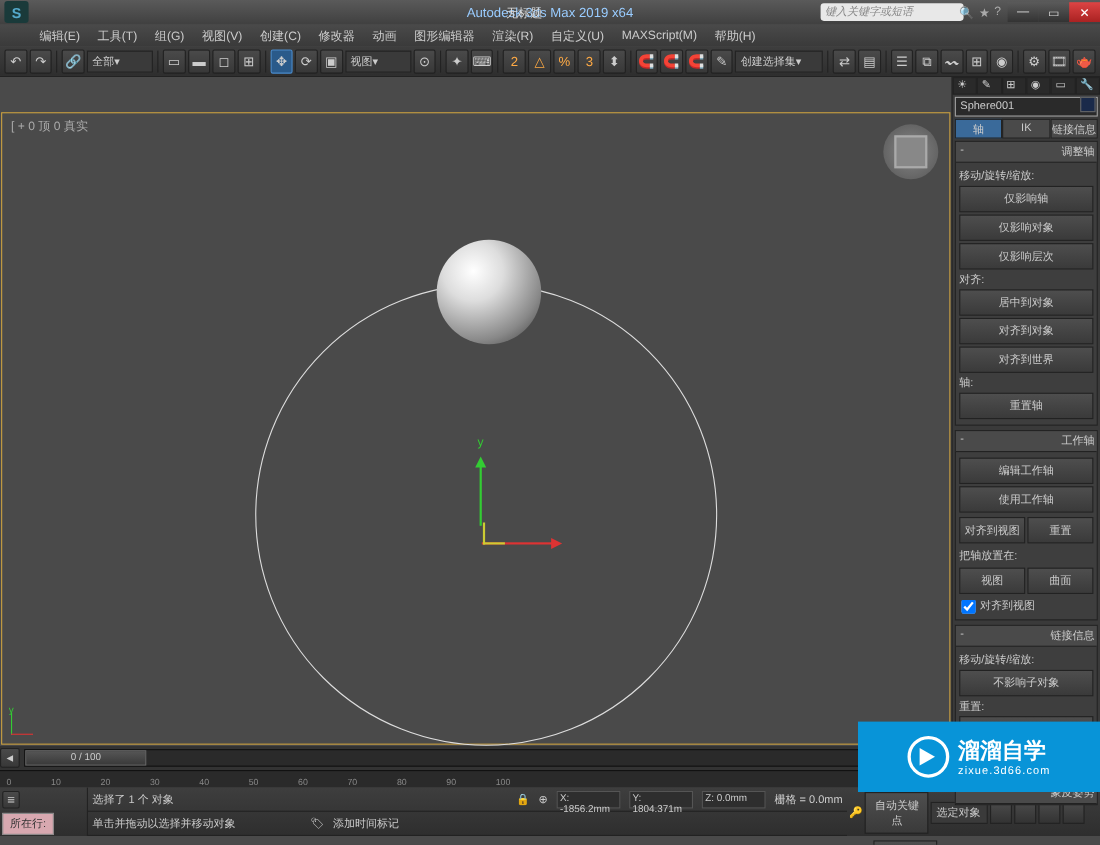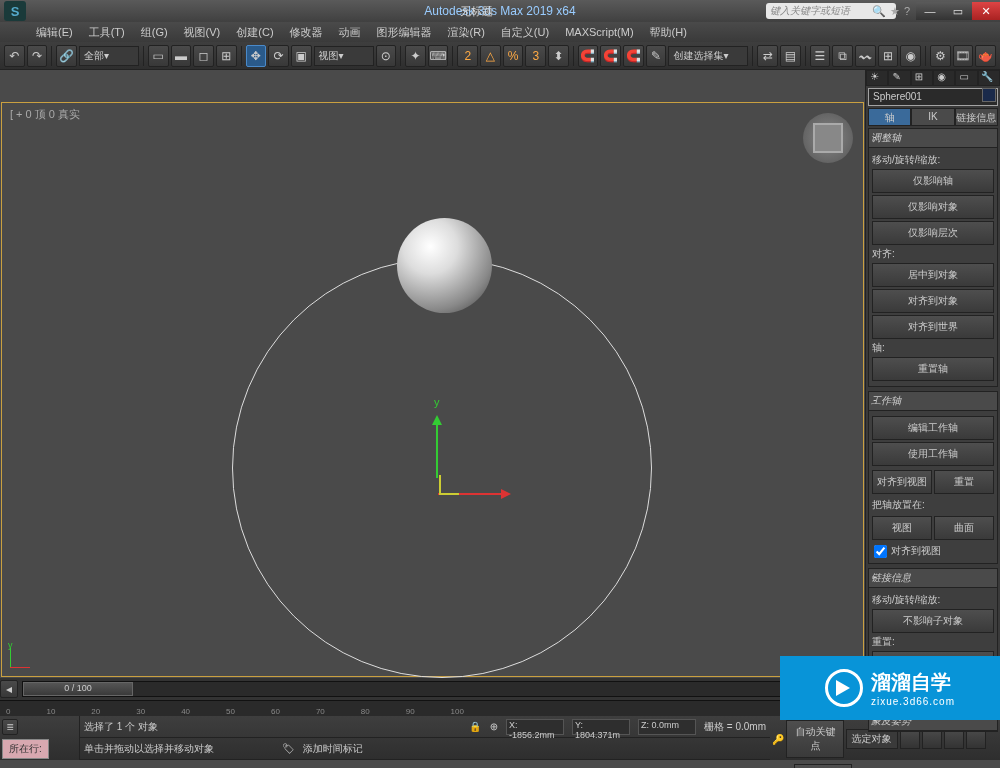--- a/index.html
+++ b/index.html
@@ -1,21 +1,21 @@
 <!DOCTYPE html>
 <html><head>
 <meta charset="utf-8">
 <style>
 * { margin: 0; padding: 0; box-sizing: border-box; font-family: "Microsoft YaHei", Arial, sans-serif; }
 body { background: #4a4a4a; width: 1000px; height: 768px; overflow: hidden; color: #ccc; font-size: 11px; position: relative; }
 .titlebar { height: 22px; background: linear-gradient(#5a5a5a,#404040); display: flex; align-items: center; position: relative; }
 .titlebar .logo { width: 22px; height: 20px; margin: 0 4px; background: #1a3a3a; border-radius: 3px; display: flex; align-items: center; justify-content: center; color: #5ac; font-weight: bold; font-size: 13px; }
 .titlebar .title { position: absolute; left: 50%; transform: translateX(-50%); color: #9cf; font-size: 12px; }
 .titlebar .untitled { position: absolute; left: 460px; color: #ddd; font-size: 11px; }
-.titlebar .search { position: absolute; right: 104px; width: 130px; height: 16px; background: #e8e8e8; border-radius: 3px; font-size: 10px; color: #888; padding: 1px 4px; font-style: italic; }
+.titlebar .search { position: absolute; right: 124px; width: 130px; height: 16px; background: #e8e8e8; border-radius: 3px; font-size: 10px; color: #888; padding: 1px 4px; font-style: italic; }
 .titlebar .help-icons { position: absolute; right: 90px; display: flex; gap: 4px; color: #aaa; }
 .titlebar .wincontrols { position: absolute; right: 0; display: flex; }
 .titlebar .wincontrols div { width: 28px; height: 18px; display: flex; align-items: center; justify-content: center; font-size: 11px; }
 .titlebar .min { background: linear-gradient(#5a5a5a,#333); color: #ddd; }
 .titlebar .max { background: linear-gradient(#5a5a5a,#333); color: #ddd; }
 .titlebar .close { background: linear-gradient(#d44,#a22); color: #fff; width: 42px; }
 .menubar { height: 20px; background: linear-gradient(#4a4a4a,#3a3a3a); display: flex; align-items: center; padding-left: 30px; gap: 4px; font-size: 11px; }
 .menubar span { padding: 2px 6px; cursor: default; }
 .toolbar { height: 28px; background: linear-gradient(#3e3e3e,#2e2e2e); display: flex; align-items: center; padding: 0 4px; gap: 2px; border-bottom: 1px solid #222; }
 .tbtn { width: 22px; height: 22px; background: linear-gradient(#4a4a4a,#383838); border: 1px solid #222; border-radius: 2px; display: flex; align-items: center; justify-content: center; font-size: 12px; color: #ccc; }
@@ -44,21 +44,21 @@
 .command-panel { width: 135px; background: #3a3a3a; border-left: 1px solid #222; display: flex; flex-direction: column; font-size: 10px; }
 .cp-tabs { height: 22px; display: flex; background: #2a2a2a; }
 .cp-tab { flex: 1; display: flex; align-items: center; justify-content: center; border: 1px solid #222; }
 .cp-tab svg, .cp-tab span { width: 14px; height: 14px; }
 .obj-name { height: 18px; background: #2a2a2a; border: 1px solid #a3a3a3; padding: 2px 4px; margin: 2px; font-size: 10px; }
 .obj-color { position: absolute; right: 4px; top: 2px; width: 14px; height: 14px; background: #1a2a4a; border: 1px solid #666; }
 .pivot-tabs { display: flex; height: 18px; margin: 0 2px; }
 .pivot-tab { flex: 1; text-align: center; background: #4a4a4a; border: 1px solid #222; font-size: 10px; padding-top: 2px; }
 .pivot-tab.active { background: #3a6a9a; }
 .rollout { margin: 2px; border: 1px solid #222; background: #3e3e3e; }
-.rollout-hdr { background: #4a4a4a; text-align: left; padding: 2px; font-size: 10px; border-bottom: 1px solid #222; position: relative; font-style: italic; }
+.rollout-hdr { background: #4a4a4a; text-align: right; padding: 2px; font-size: 10px; border-bottom: 1px solid #222; position: relative; }
 .rollout-hdr::before { content: '-'; position: absolute; left: 4px; }
 .rollout-body { padding: 3px; }
 .rlabel { color: #ccc; font-size: 10px; margin: 2px 0; }
 .rbtn { display: block; width: 100%; background: linear-gradient(#4e4e4e,#3a3a3a); border: 1px solid #222; color: #ccc; font-size: 10px; padding: 4px; margin: 2px 0; text-align: center; }
 .rbtn-row { display: flex; gap: 2px; }
 .rbtn-row .rbtn { flex: 1; }
 .check { font-size: 10px; display: flex; align-items: center; gap: 4px; margin: 2px; }
 .timeline-area { height: 22px; background: #333; display: flex; align-items: center; font-size: 10px; }
 .time-slider { flex: 1; height: 16px; background: #2a2a2a; border: 1px solid #111; position: relative; margin: 0 4px; }
 .time-block { position: absolute; left: 0; width: 110px; height: 14px; background: linear-gradient(#555,#3a3a3a); border: 1px solid #666; text-align: center; font-size: 9px; }

